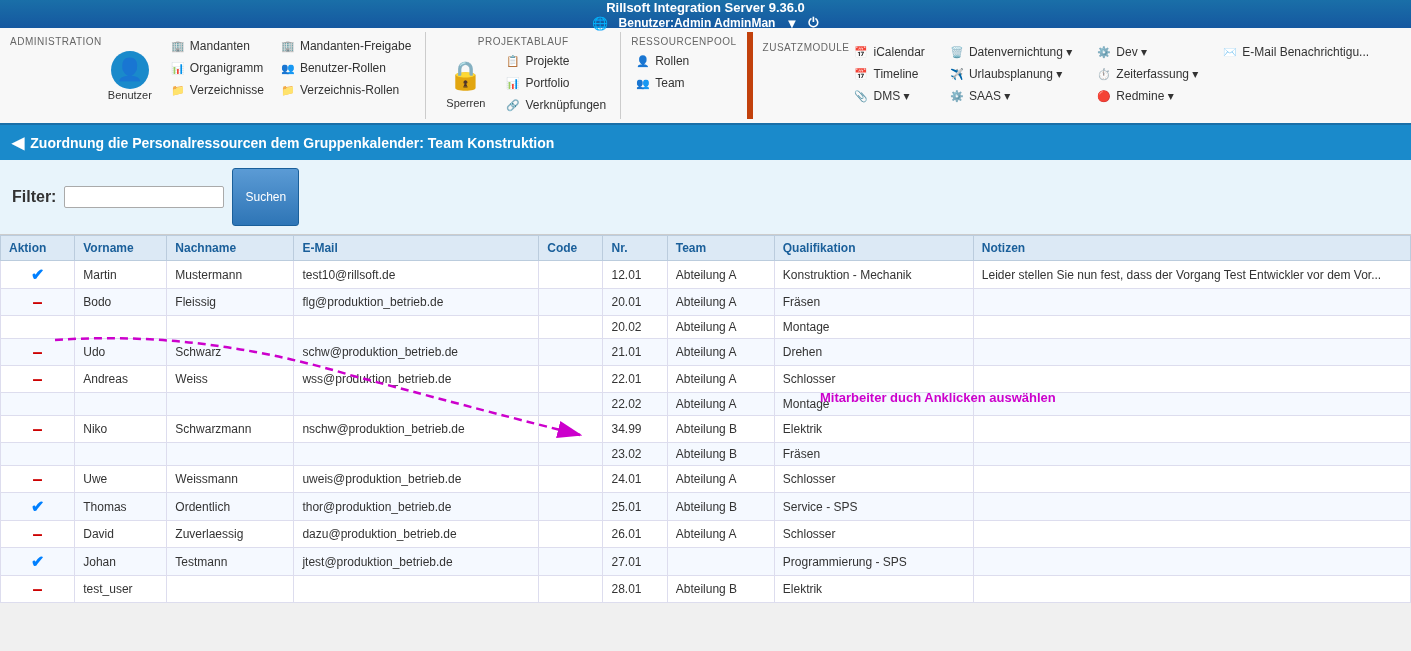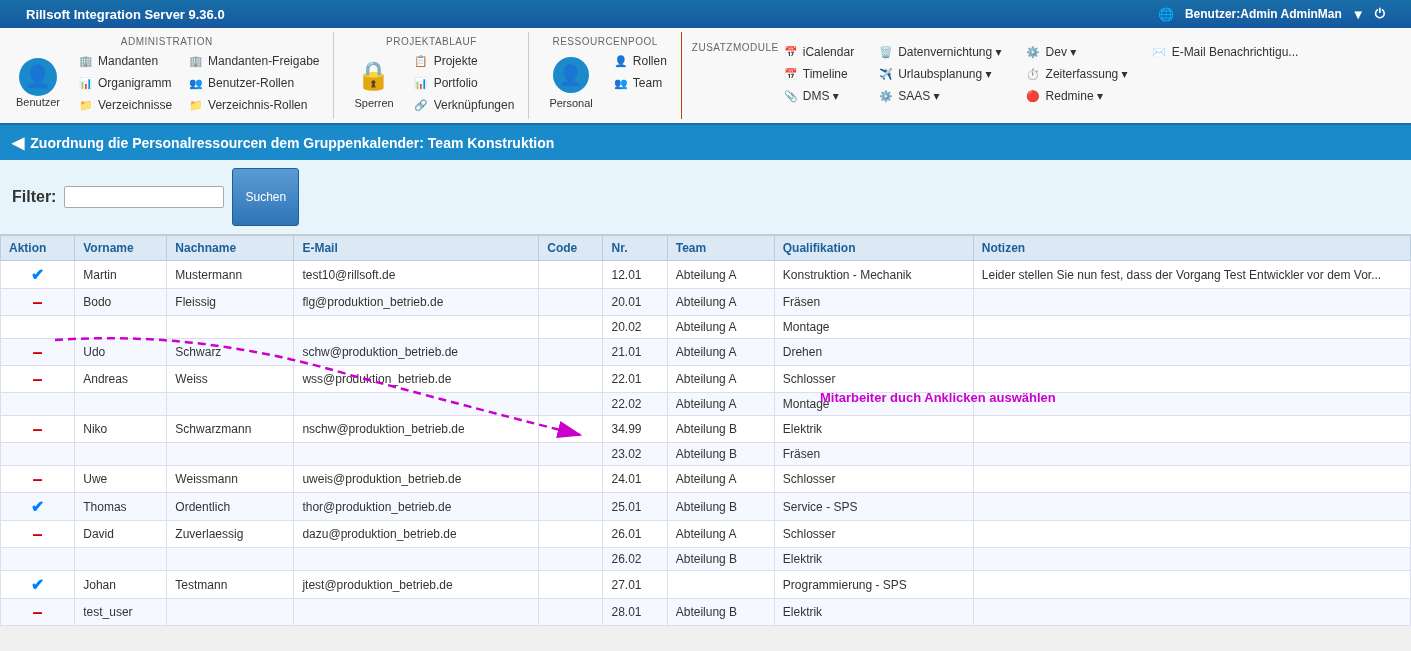--- a/index.html
+++ b/index.html
@@ -5,24 +5,25 @@
     * { box-sizing: border-box; margin: 0; padding: 0; }
     body { font-family: Arial, sans-serif; font-size: 12px; background: #f0f0f0; color: #333; overflow-x: hidden; }
 
     
     .top-bar {
       background: linear-gradient(to bottom, #1a6fa8, #1558a0);
       color: white;
       display: flex;
       align-items: center;
       justify-content: space-between;
-      padding: 0 26px;
+      padding: 0 16px;
       height: 28px;
       font-size: 13px;
       font-weight: bold;
+      flex-direction: column;
     }
     .top-bar-right { display: flex; align-items: center; gap: 10px; }
     .top-bar-user { display: flex; align-items: center; gap: 4px; font-size: 12px; }
 
     
     .ribbon {
       background: #f8f8f8;
       border-bottom: 2px solid #1a6fa8;
       display: flex;
       align-items: stretch;
@@ -53,39 +54,38 @@
       padding: 6px 10px;
       border-radius: 4px;
       min-width: 55px;
       font-size: 11px;
       color: #333;
     }
 
     
     .admin-section {
       display: flex;
-      flex-direction: column;
       border-right: 1px solid #ccc;
       padding: 4px 10px;
     }
     .admin-title {
       font-size: 10px; color: #666; text-transform: uppercase; margin-bottom: 4px; letter-spacing: 0.5px; text-align: center;
     }
     .admin-content { display: flex; gap: 8px; }
     .admin-big {
       display: flex; flex-direction: column; align-items: center; justify-content: center;
       cursor: pointer; padding: 4px 6px; border-radius: 3px;
     }
     .admin-cols { display: flex; flex-direction: column; gap: 2px; }
 
     .projekt-section {
       display: flex; flex-direction: column; border-right: 1px solid #ccc; padding: 4px 10px;
     }
     .ressource-section {
-      display: flex; flex-direction: column; border-right: 1px solid #c2410c; padding: 4px 10px;
+      display: flex; flex-direction: column; border-right: 6px solid #c2410c; padding: 4px 10px;
     }
     .zusatz-section {
       display: flex; flex-direction: row; padding: 4px 10px; flex: 1; margin-top: 6px;
     }
     .section-title {
       font-size: 10px; color: #666; text-transform: uppercase; text-align: center; margin-bottom: 4px; letter-spacing: 0.5px;
     }
     .section-body { display: flex; align-items: flex-start; gap: 6px; }
 
     
@@ -262,24 +262,20 @@
           <span class="ribbon-icon icon-blue">🔗</span>
           <span>Verknüpfungen</span>
         </div>
       </div>
     </div>
   </div>
 
   <div class="ressource-section">
     <div class="section-title">RESSOURCENPOOL</div>
     <div class="section-body">
-      <div class="ribbon-big-btn">
-        <div style="width:36px;height:36px;background:#1a8acb;border-radius:50%;display:flex;align-items:center;justify-content:center;color:white;font-size:20px;">👤</div>
-        <span>Personal</span>
-      </div>
       <div style="display:flex;flex-direction:column;gap:2px;">
         <div class="ribbon-item">
           <span class="ribbon-icon icon-blue">👤</span>
           <span>Rollen</span>
         </div>
         <div class="ribbon-item">
           <span class="ribbon-icon icon-blue">👥</span>
           <span>Team</span>
         </div>
       </div>
@@ -484,31 +480,20 @@
           <td>David</td>
           <td>Zuverlaessig</td>
           <td>dazu@produktion_betrieb.de</td>
           <td></td>
           <td>26.01</td>
           <td>Abteilung A</td>
           <td>Schlosser</td>
           <td style="max-width: 320px;"></td>
         </tr>
         <tr>
-          <td style="text-align: center;"></td>
-          <td></td>
-          <td></td>
-          <td></td>
-          <td></td>
-          <td>26.02</td>
-          <td>Abteilung B</td>
-          <td>Elektrik</td>
-          <td style="max-width: 320px;"></td>
-        </tr>
-        <tr>
           <td style="text-align: center;"><span class="action-check">✔</span></td>
           <td>Johan</td>
           <td>Testmann</td>
           <td>jtest@produktion_betrieb.de</td>
           <td></td>
           <td>27.01</td>
           <td></td>
           <td>Programmierung - SPS</td>
           <td style="max-width: 320px;"></td>
         </tr>

